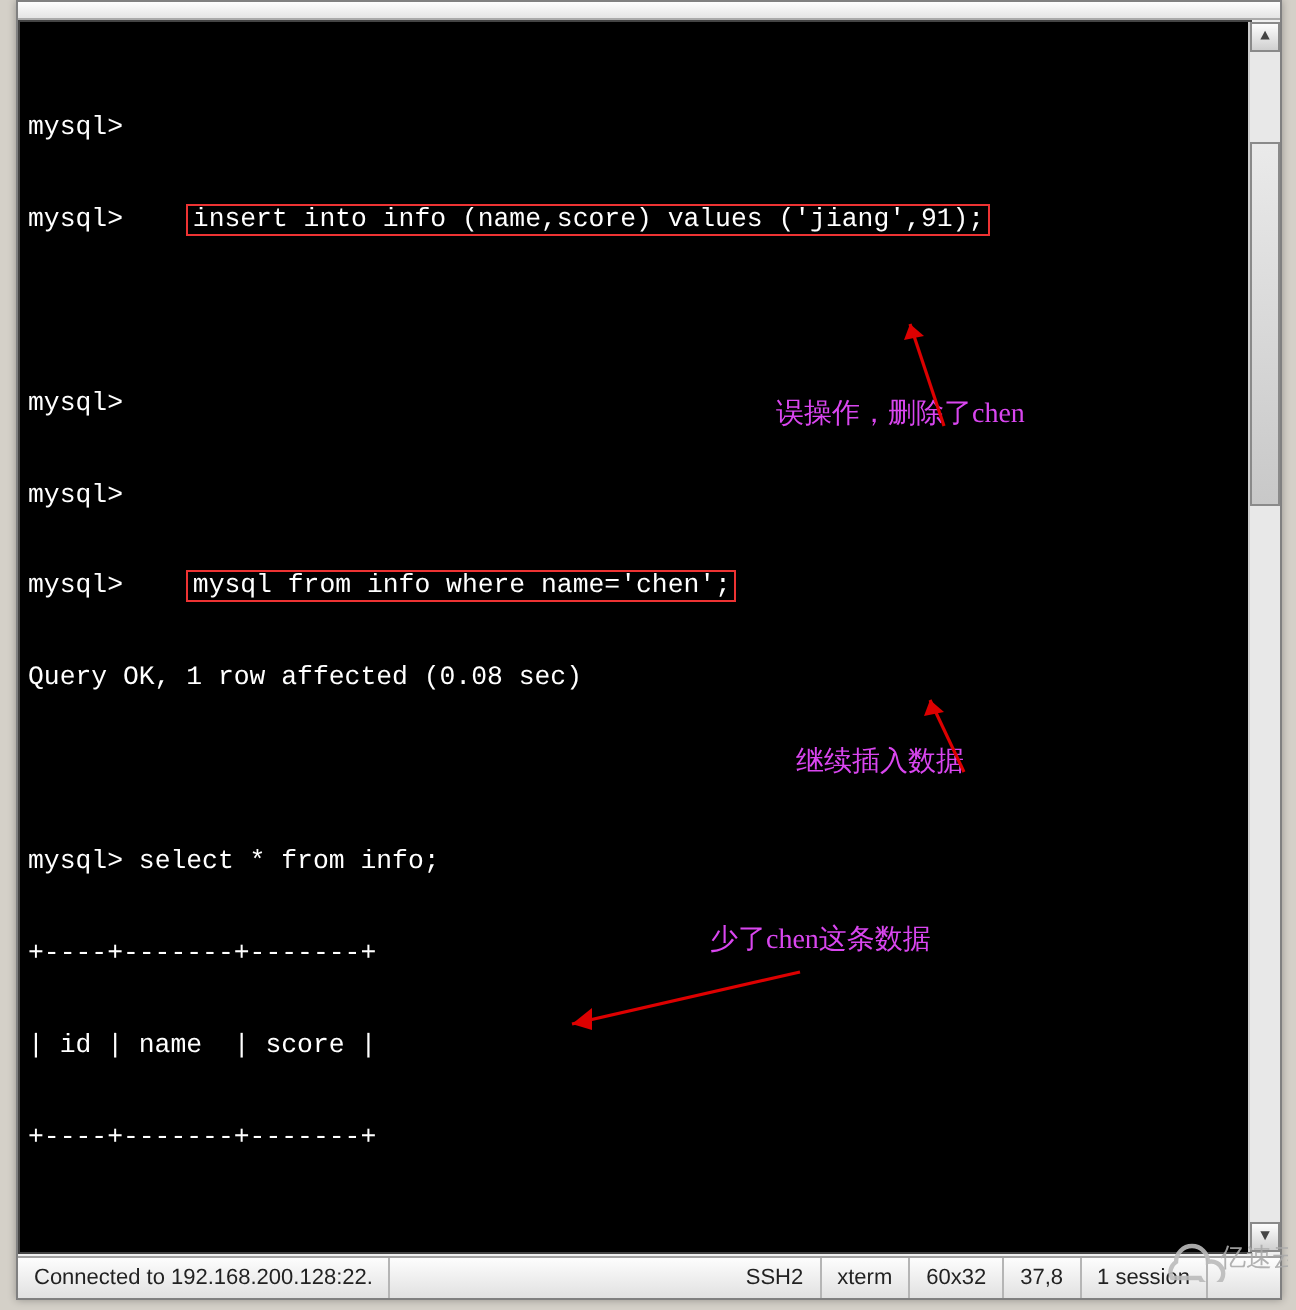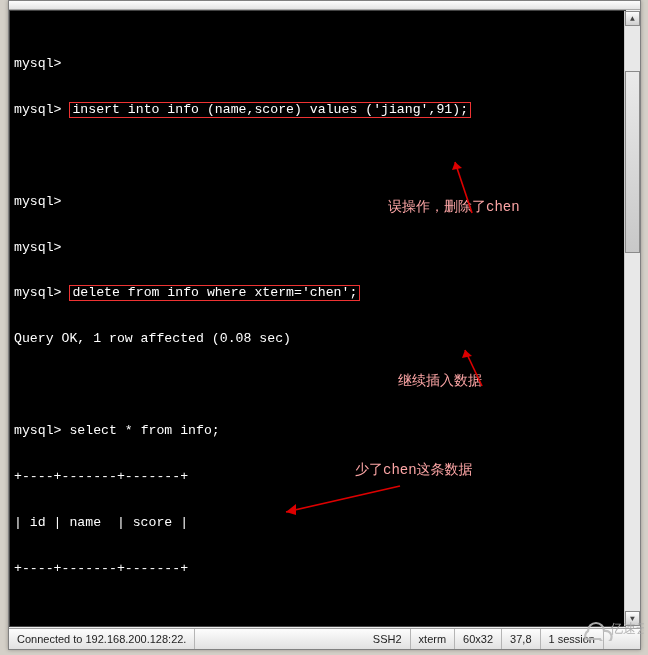--- a/index.html
+++ b/index.html
@@ -43,25 +43,26 @@
     line-height: 15.9px;
     height: 15.9px;
     padding-left: 4px;
     letter-spacing: 0px;
   }
   .red-box {
     border: 1px solid #e33;
     padding: 0 2px;
     display:inline-block;
     line-height: 14px;
+    margin-left: 24px;
   }
   .annotation {
     position:absolute;
-    color:#fca5a5;
-    font-family: Liberation Mono, monospace;
+    color:#d946ef;
+    font-family: Liberation Serif, serif;
     font-size: 14px;
     pointer-events:none;
   }
   .arrow {
     position:absolute;
     pointer-events:none;
   }
   .arrow svg { overflow:visible; }
   .arrow line, .arrow polyline { stroke:#d00; stroke-width:1.6; fill:none; }
   .arrow-head { fill:#d00; }
@@ -125,21 +126,21 @@
 <div class="window">
   <div class="tab-strip"></div>
 
   <div class="terminal-area">
     
     <div class="term-line"><span>mysql&gt;</span></div>
     <div class="term-line"><span>mysql&gt;</span> <span class="red-box">insert into info (name,score) values ('jiang',91);</span></div>
     <div class="term-line"> </div>
     <div class="term-line"><span>mysql&gt;</span></div>
     <div class="term-line"><span>mysql&gt;</span></div>
-    <div class="term-line"><span>mysql&gt;</span> <span class="red-box">delete from info where xterm='chen';</span></div>
+    <div class="term-line"><span>mysql&gt;</span> <span class="red-box">mysql from info where name='chen';</span></div>
     <div class="term-line">Query OK, 1 row affected (0.08 sec)</div>
     <div class="term-line"> </div>
     <div class="term-line"><span>mysql&gt;</span> <span>select * from info;</span></div>
     <div class="term-line">+----+-------+-------+</div>
     <div class="term-line">| id | name  | score |</div>
     <div class="term-line">+----+-------+-------+</div>
     
     
     
     

